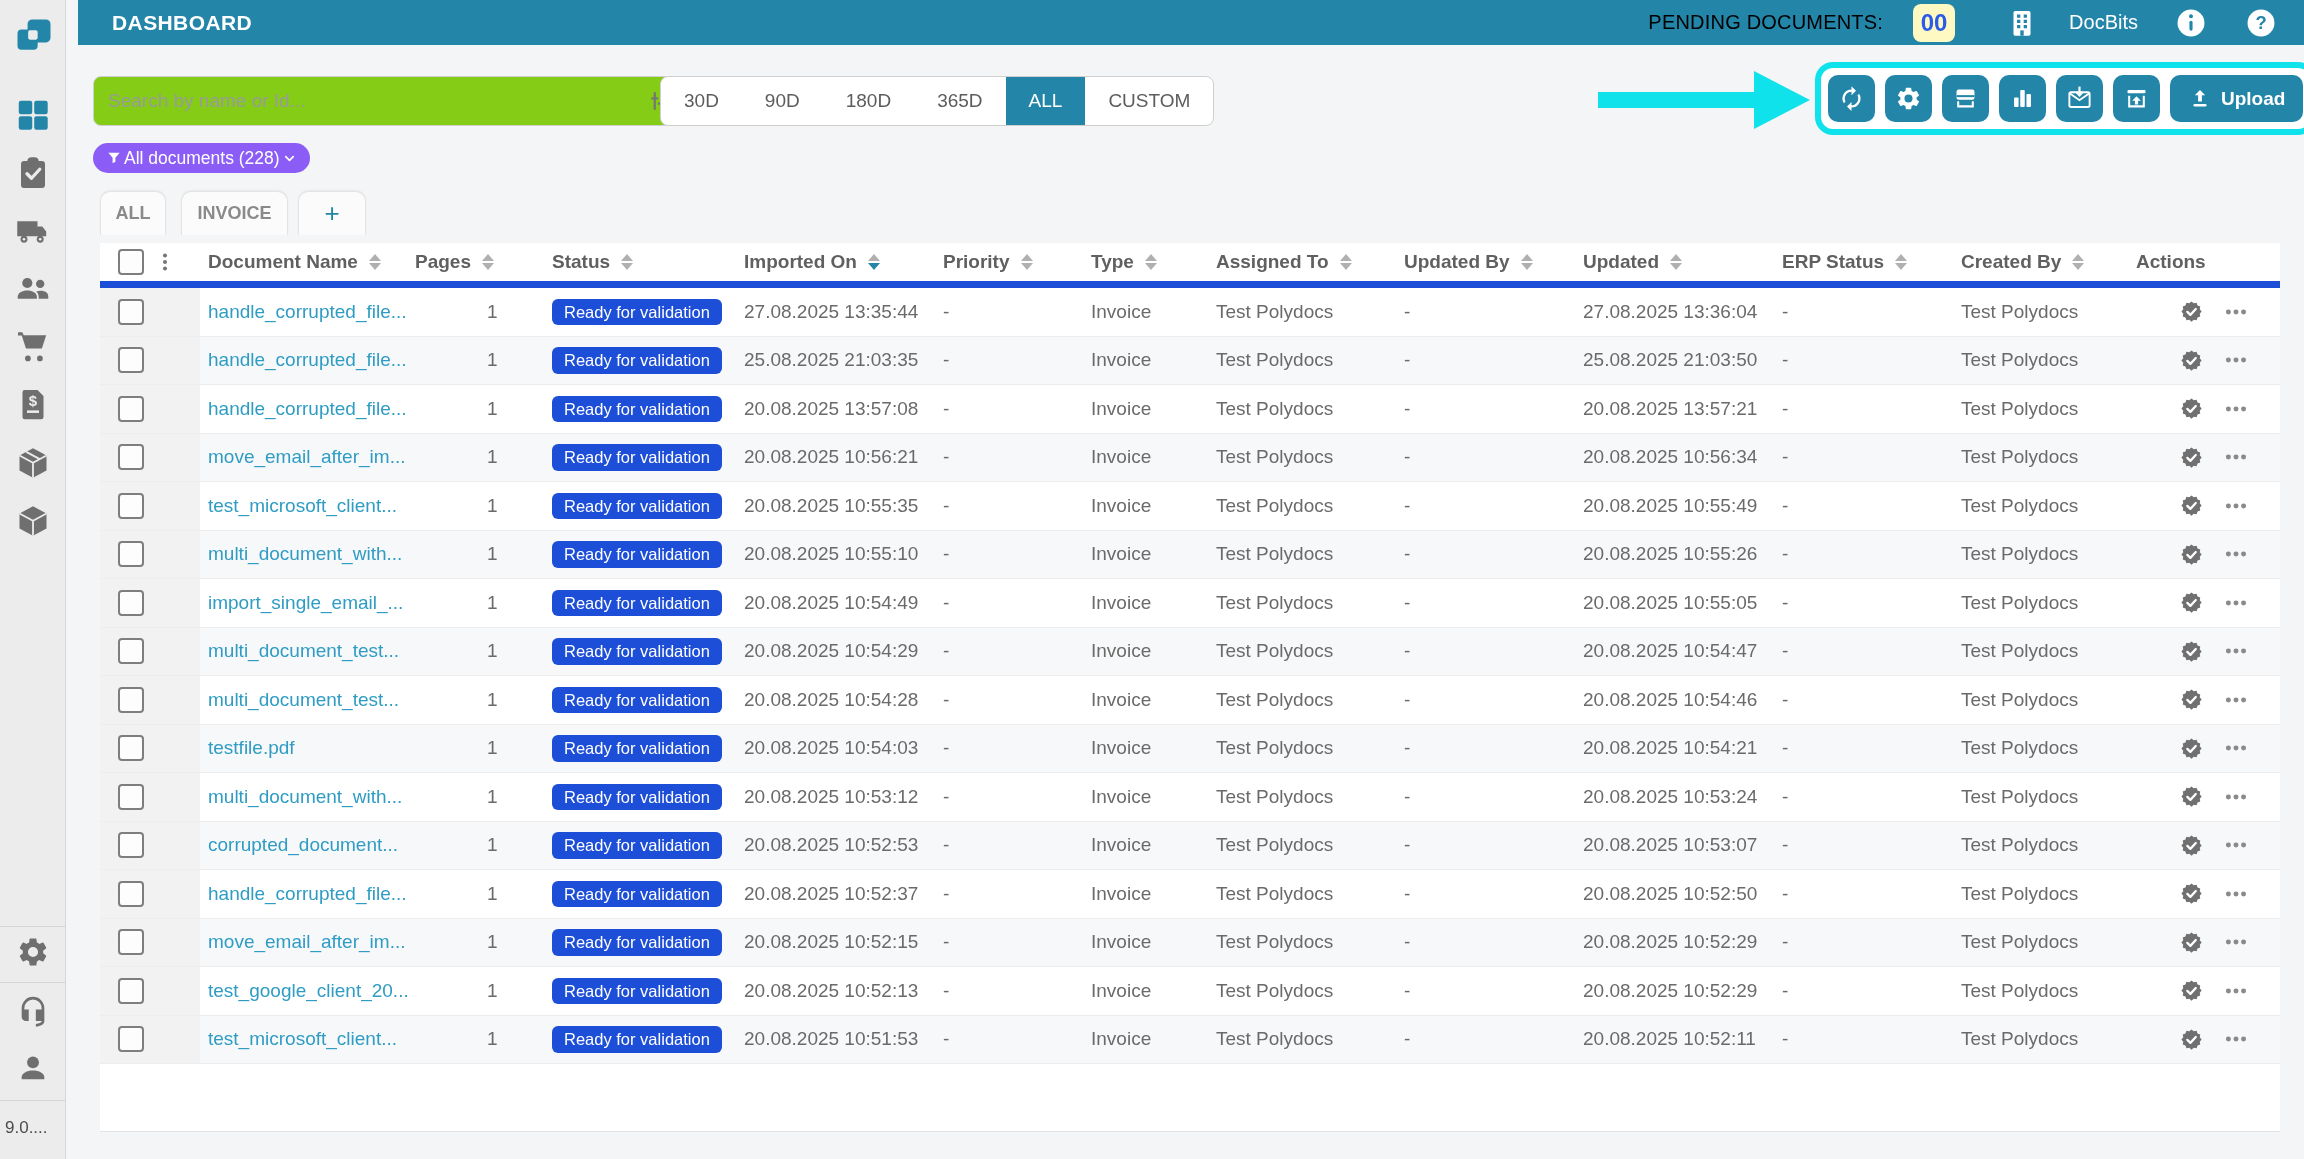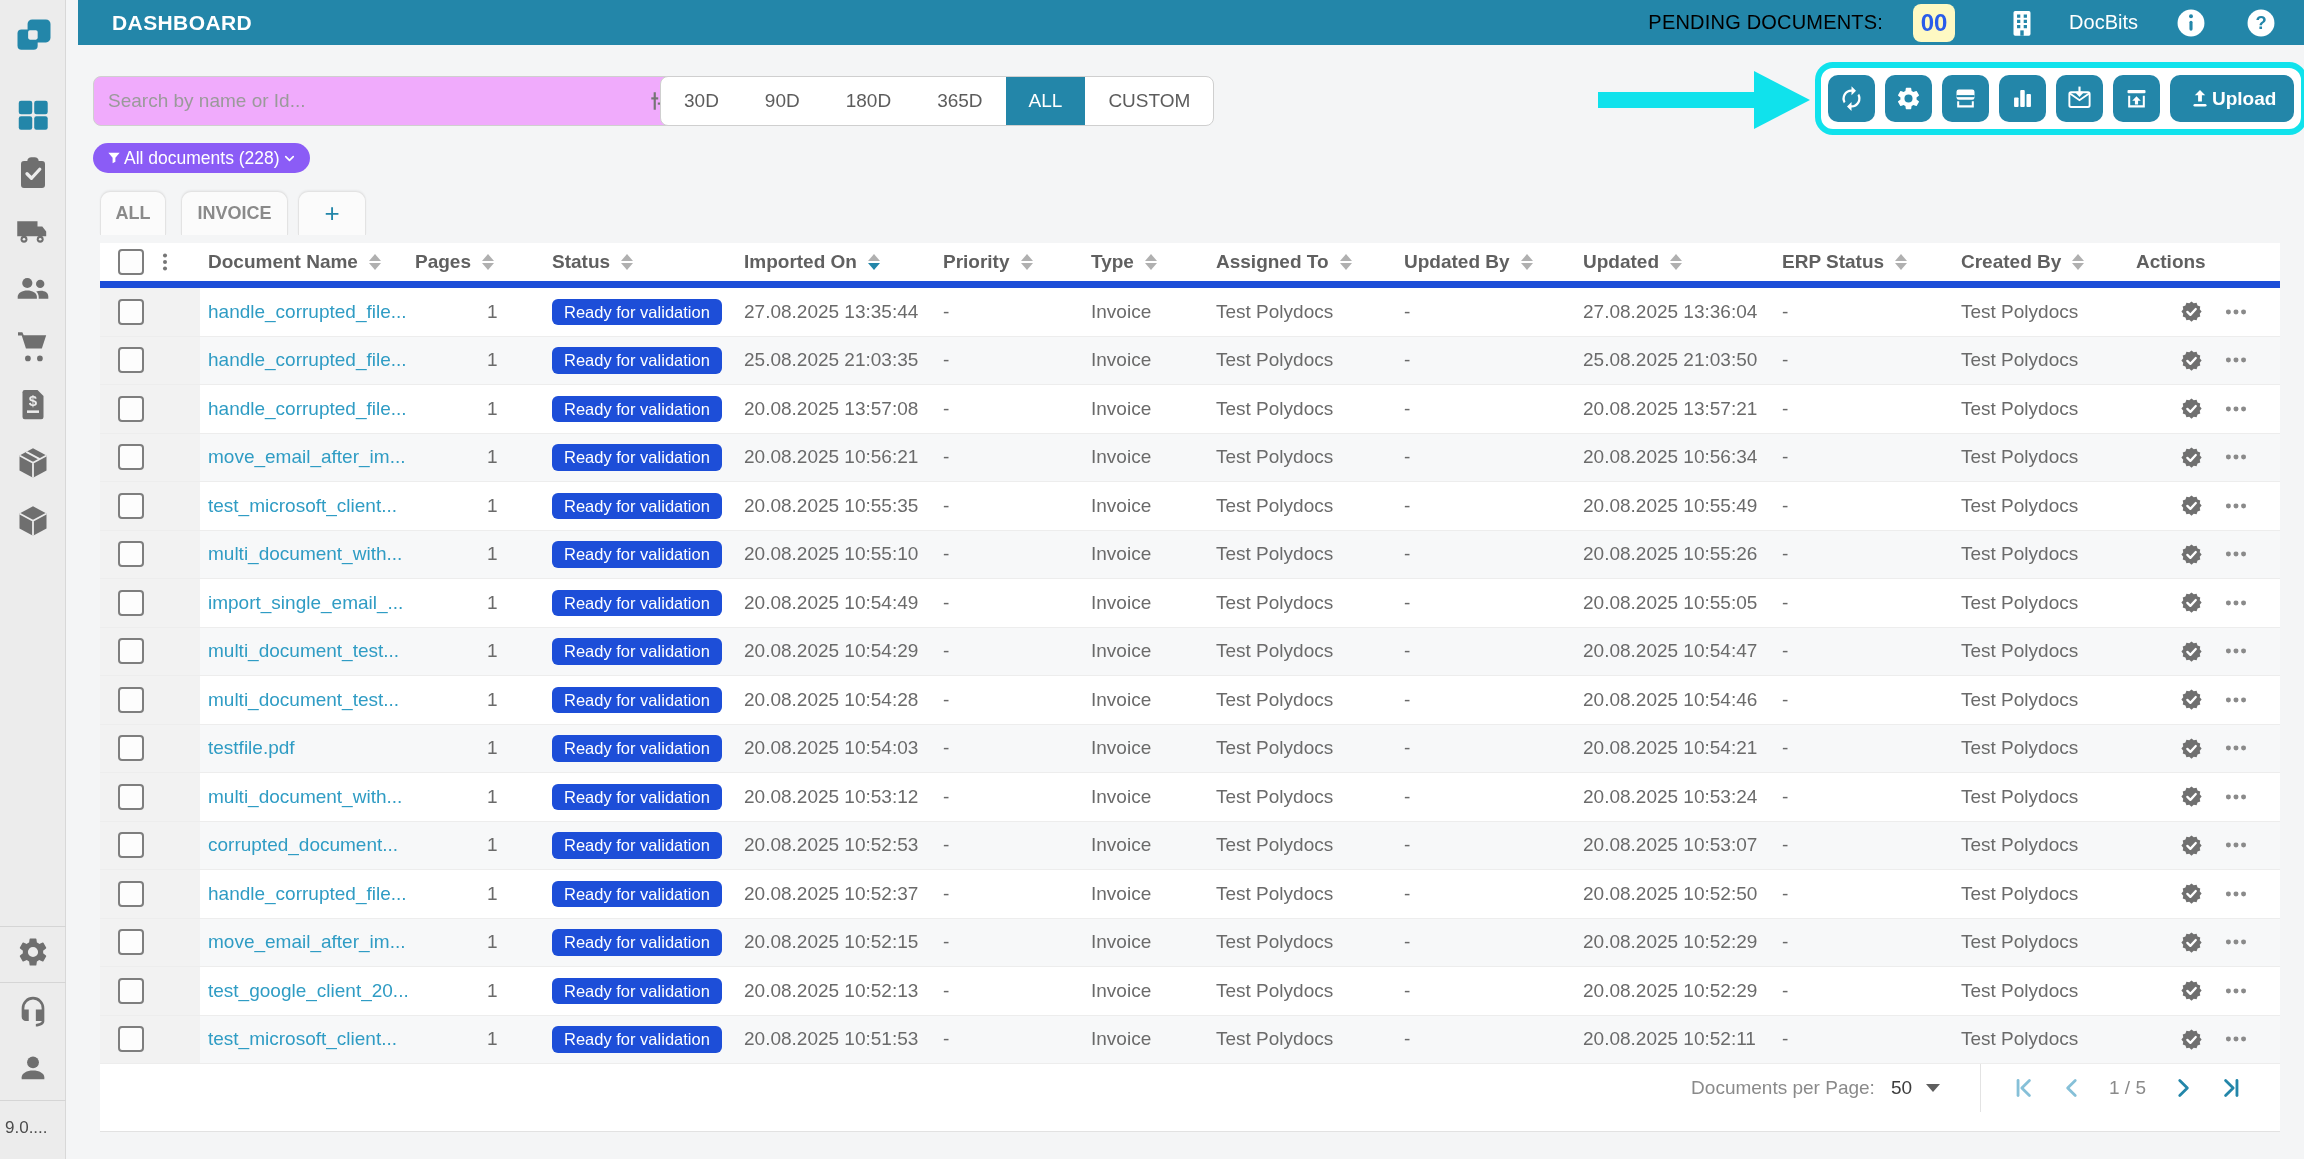--- a/index.html
+++ b/index.html
@@ -27,21 +27,21 @@
   .tb-pending { color:#000000; font-size:20px; letter-spacing:.2px; }
   .tb-count { margin-left:30px; background:#fef9c3; color:#2a5cea; font-weight:700; font-size:24px;
     border-radius:8px; min-width:42px; height:38px; display:flex; align-items:center; justify-content:center; padding:0 5px; }
   .tb-build { margin-left:50px; width:34px; height:34px; }
   .tb-brand { margin-left:30px; color:#fff; font-size:20px; }
   .tb-round { margin-left:36px; width:34px; height:34px; cursor:pointer; }
 
   
   .main { position:absolute; left:66px; top:54px; right:0; bottom:0; }
 
-  .search-box { position:absolute; left:27px; top:22px; width:593px; height:50px; background:#f0abfc;
+  .search-box { position:absolute; left:27px; top:22px; width:593px; height:50px; background:#84cc16;
     border:1.5px solid #cfcfcf; border-radius:8px; display:flex; align-items:center; padding:0 14px; }
   .search-box input { flex:1; border:none; outline:none; font-size:19px; color:#444; background:transparent;
     font-family:"Liberation Sans", sans-serif; }
   .search-box input::placeholder { color:#9a9a9a; }
   .tune { width:26px; height:26px; flex:0 0 auto; cursor:pointer; }
 
   .range-group { position:absolute; left:594px; top:22px; height:50px; background:#fff;
     border:1.5px solid #cfcfcf; border-radius:8px; display:flex; overflow:hidden; align-items:stretch; }
   .range-btn { border:none; background:transparent; font-size:19px; font-weight:400; color:#5c5c5c;
     padding:0 23px; cursor:pointer; font-family:"Liberation Sans", sans-serif; }
@@ -50,21 +50,21 @@
   .hl-arrow { position:absolute; left:1532px; top:16px; width:215px; height:60px; }
   .hl-arrow .bar { position:absolute; left:0; top:22px; width:158px; height:16px; background:#10e2ec; }
   .hl-arrow .head { position:absolute; left:156px; top:1px; width:0; height:0;
     border-top:29px solid transparent; border-bottom:29px solid transparent; border-left:56px solid #10e2ec; }
 
   .toolbar-hl { position:absolute; left:1749px; top:8px; border:6px solid #10e2ec; border-radius:18px;
     background:#fff; display:flex; align-items:center; gap:10px; padding:7px; }
   .tbtn { width:47px; height:47px; background:#2386a9; border:none; border-radius:10px;
     display:flex; align-items:center; justify-content:center; cursor:pointer; }
   .tbtn svg { width:27px; height:27px; }
-  .tbtn.upload { width:auto; padding:0 18px; display:flex; }
+  .tbtn.upload { width:auto; padding:0 18px; display:flex; gap:9px; }
   .tbtn.upload .lbl { color:#fff; font-size:19px; font-weight:700; font-family:"Liberation Sans", sans-serif; }
 
   .chip { position:absolute; left:27px; top:89px; height:30px; background:#8b5cf6; border-radius:15px;
     display:flex; align-items:center; gap:2px; padding:0 13px; cursor:pointer;justify-content:space-between; }
   .chip .txt { color:#fff; font-size:17.5px; }
   .chip svg { display:block; }
 
   .tabs { position:absolute; left:34px; top:137px; display:flex; align-items:flex-end; }
   .tab { height:44px; background:#fbfbfb; border:1px solid #e3e3e3; border-bottom:none;
     border-radius:10px 10px 0 0; font-size:18px; font-weight:700; color:#8a8a8a;
@@ -957,37 +957,16 @@
               <span class="rowmenu">
                 <svg width="26" height="26" viewBox="0 0 24 24" fill="#8a8a8a">
                   <circle cx="5" cy="12" r="2.3"></circle>
                   <circle cx="12" cy="12" r="2.3"></circle>
                   <circle cx="19" cy="12" r="2.3"></circle>
                 </svg>
               </span>
             </div>
           </div>
         </div>
-      <div class="pagination">
-        <span class="pg-label">Documents per Page:</span>
-        <span class="pg-count">50</span>
-        <span class="pg-caret"></span>
-        <span class="pg-sep"></span>
-        <svg class="pg-ico" viewBox="0 0 24 24">
-            <path d="M17 5l-7 7 7 7" fill="none" stroke="#86c0d8" stroke-width="2.6" stroke-linecap="round" stroke-linejoin="round"></path>
-            <path d="M6.5 5v14" stroke="#86c0d8" stroke-width="2.6" stroke-linecap="round"></path>
-          </svg>
-        <svg class="pg-ico" viewBox="0 0 24 24">
-            <path d="M15 5l-7 7 7 7" fill="none" stroke="#86c0d8" stroke-width="2.6" stroke-linecap="round" stroke-linejoin="round"></path>
-          </svg>
-        <span class="pg-info">1 / 5</span>
-        <svg class="pg-ico" viewBox="0 0 24 24">
-            <path d="M9 5l7 7-7 7" fill="none" stroke="#2386a9" stroke-width="2.6" stroke-linecap="round" stroke-linejoin="round"></path>
-          </svg>
-        <svg class="pg-ico" viewBox="0 0 24 24">
-            <path d="M7 5l7 7-7 7" fill="none" stroke="#2386a9" stroke-width="2.6" stroke-linecap="round" stroke-linejoin="round"></path>
-            <path d="M17.5 5v14" stroke="#2386a9" stroke-width="2.6" stroke-linecap="round"></path>
-          </svg>
-      </div>
     </section>
 
   </main>
 </div>
 
 </body></html>

